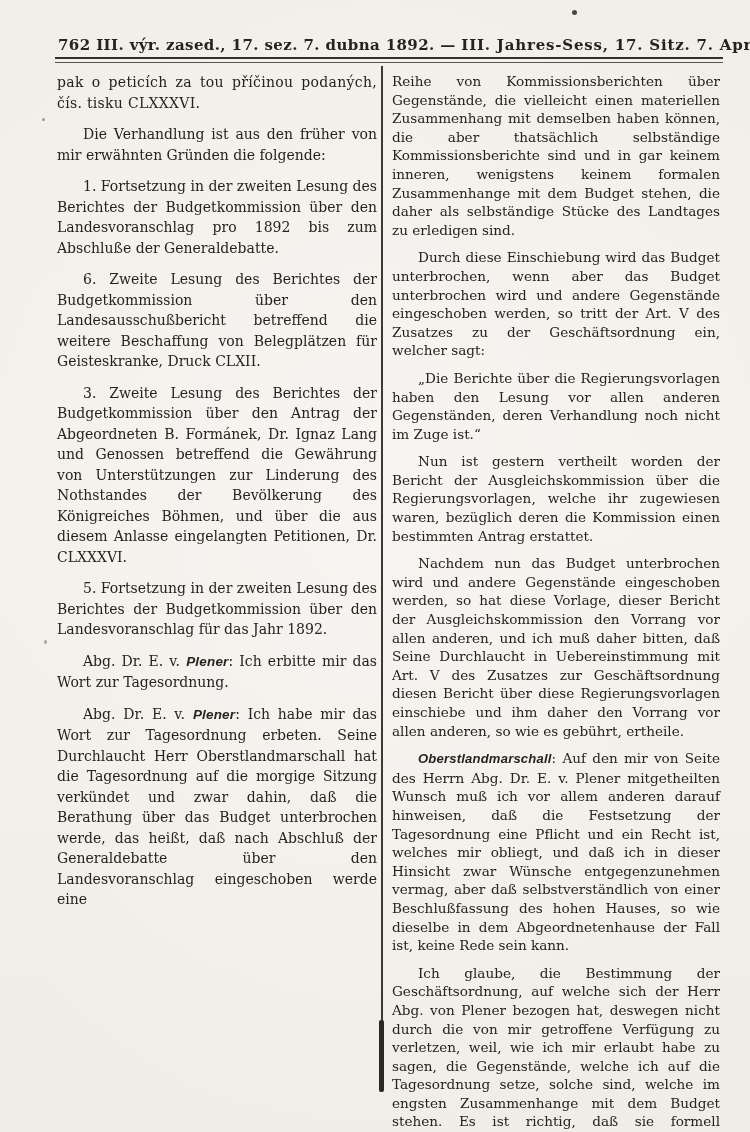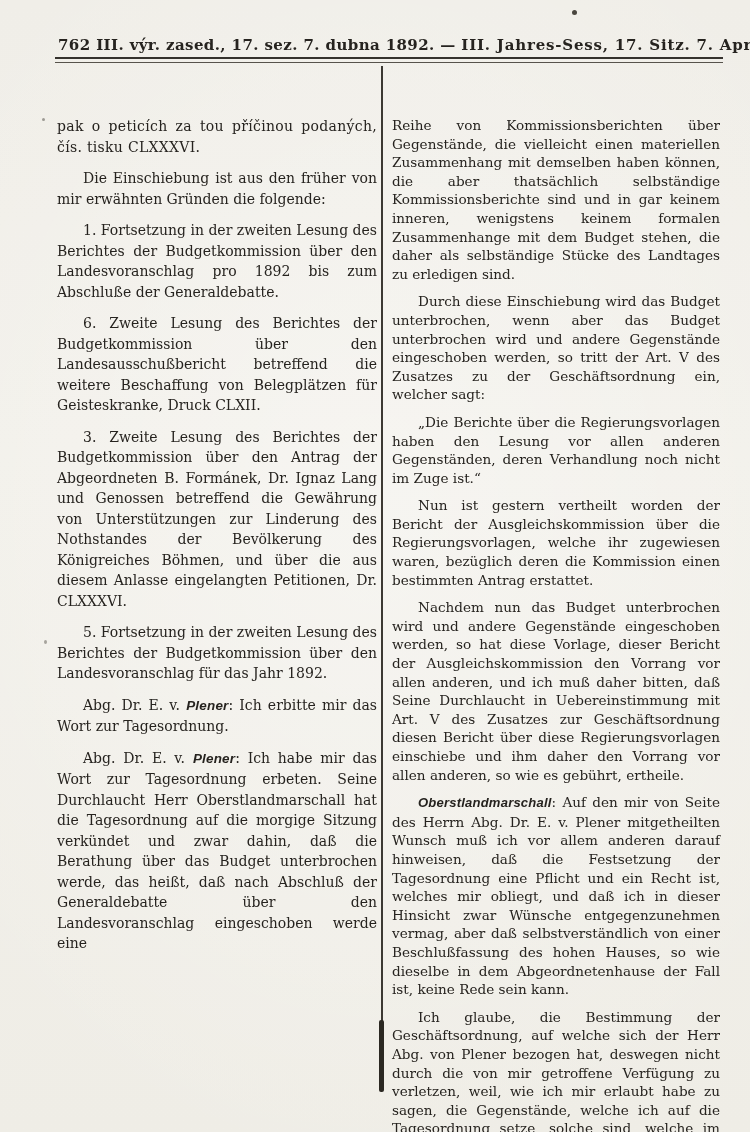--- a/index.html
+++ b/index.html
@@ -75,21 +75,21 @@
     width: 5px;
     height: 72px;
     background: #2b2822;
     border-radius: 2px;
   }
   .para {
     margin: 0 0 9px 0;
     text-indent: 26px;
   }
   .col-left .para { margin-bottom: 11px; }
-  .para.noindent { text-indent: 0; margin-top: 44px; }
+  .para.noindent { text-indent: 0; }
   .para.czech { letter-spacing: 0.3px; }
   .speaker {
     font-family: "Liberation Sans", sans-serif;
     font-weight: bold;
     font-size: 0.96em;
     letter-spacing: 0.2px;
     font-style: italic;
   }
   .ink-speck {
     position: absolute;
@@ -111,21 +111,21 @@
     <span class="hdr-german">III. Jahres-Sess, 17. Sitz. 7. April 1892.</span>
   </div>
 
   <div class="double-rule"></div>
 
   <div class="divider"></div>
   <div class="divider-blob"></div>
 
   <div class="col col-left">
     <p class="para noindent czech"><span>pak o peticích za tou příčinou podaných, čís. tisku CLXXXVI.</span></p>
-    <p class="para"><span>Die Einschiebung ist aus den früher von mir erwähnten Gründen die folgende:</span></p>
+    <p class="para"><span>Die Verhandlung ist aus den früher von mir erwähnten Gründen die folgende:</span></p>
     <p class="para"><span>1. Fortsetzung in der zweiten Lesung des Berichtes der Budgetkommission über den Landesvoranschlag pro 1892 bis zum Abschluße der Generaldebatte.</span></p>
     <p class="para"><span>6. Zweite Lesung des Berichtes der Budgetkommission über den Landesausschußbericht betreffend die weitere Beschaffung von Belegplätzen für Geisteskranke, Druck CLXII.</span></p>
     <p class="para"><span>3. Zweite Lesung des Berichtes der Budgetkommission über den Antrag der Abgeordneten B. Formánek, Dr. Ignaz Lang und Genossen betreffend die Gewährung von Unterstützungen zur Linderung des Nothstandes der Bevölkerung des Königreiches Böhmen, und über die aus diesem Anlasse eingelangten Petitionen, Dr. CLXXXVI.</span></p>
     <p class="para"><span>5. Fortsetzung in der zweiten Lesung des Berichtes der Budgetkommission über den Landesvoranschlag für das Jahr 1892.</span></p>
     <p class="para"><span>Abg. Dr. E. v. </span><span class="speaker">Plener</span><span>:  Ich erbitte mir das Wort zur Tagesordnung.</span></p>
     <p class="para"><span>Abg. Dr. E. v. </span><span class="speaker">Plener</span><span>:  Ich habe mir das Wort zur Tagesordnung erbeten. Seine Durchlaucht Herr Oberstlandmarschall hat die Tagesordnung auf die morgige Sitzung verkündet und zwar dahin, daß die Berathung über das Budget unterbrochen werde, das heißt, daß nach Abschluß der Generaldebatte über den Landesvoranschlag eingeschoben werde eine</span></p>
   </div>
 
   <div class="col col-right">
     <p class="para noindent"><span>Reihe von Kommissionsberichten über Gegenstände, die vielleicht einen materiellen Zusammenhang mit demselben haben können, die aber thatsächlich selbständige Kommissionsberichte sind und in gar keinem inneren, wenigstens keinem formalen Zusammenhange mit dem Budget stehen, die daher als selbständige Stücke des Landtages zu erledigen sind.</span></p>

